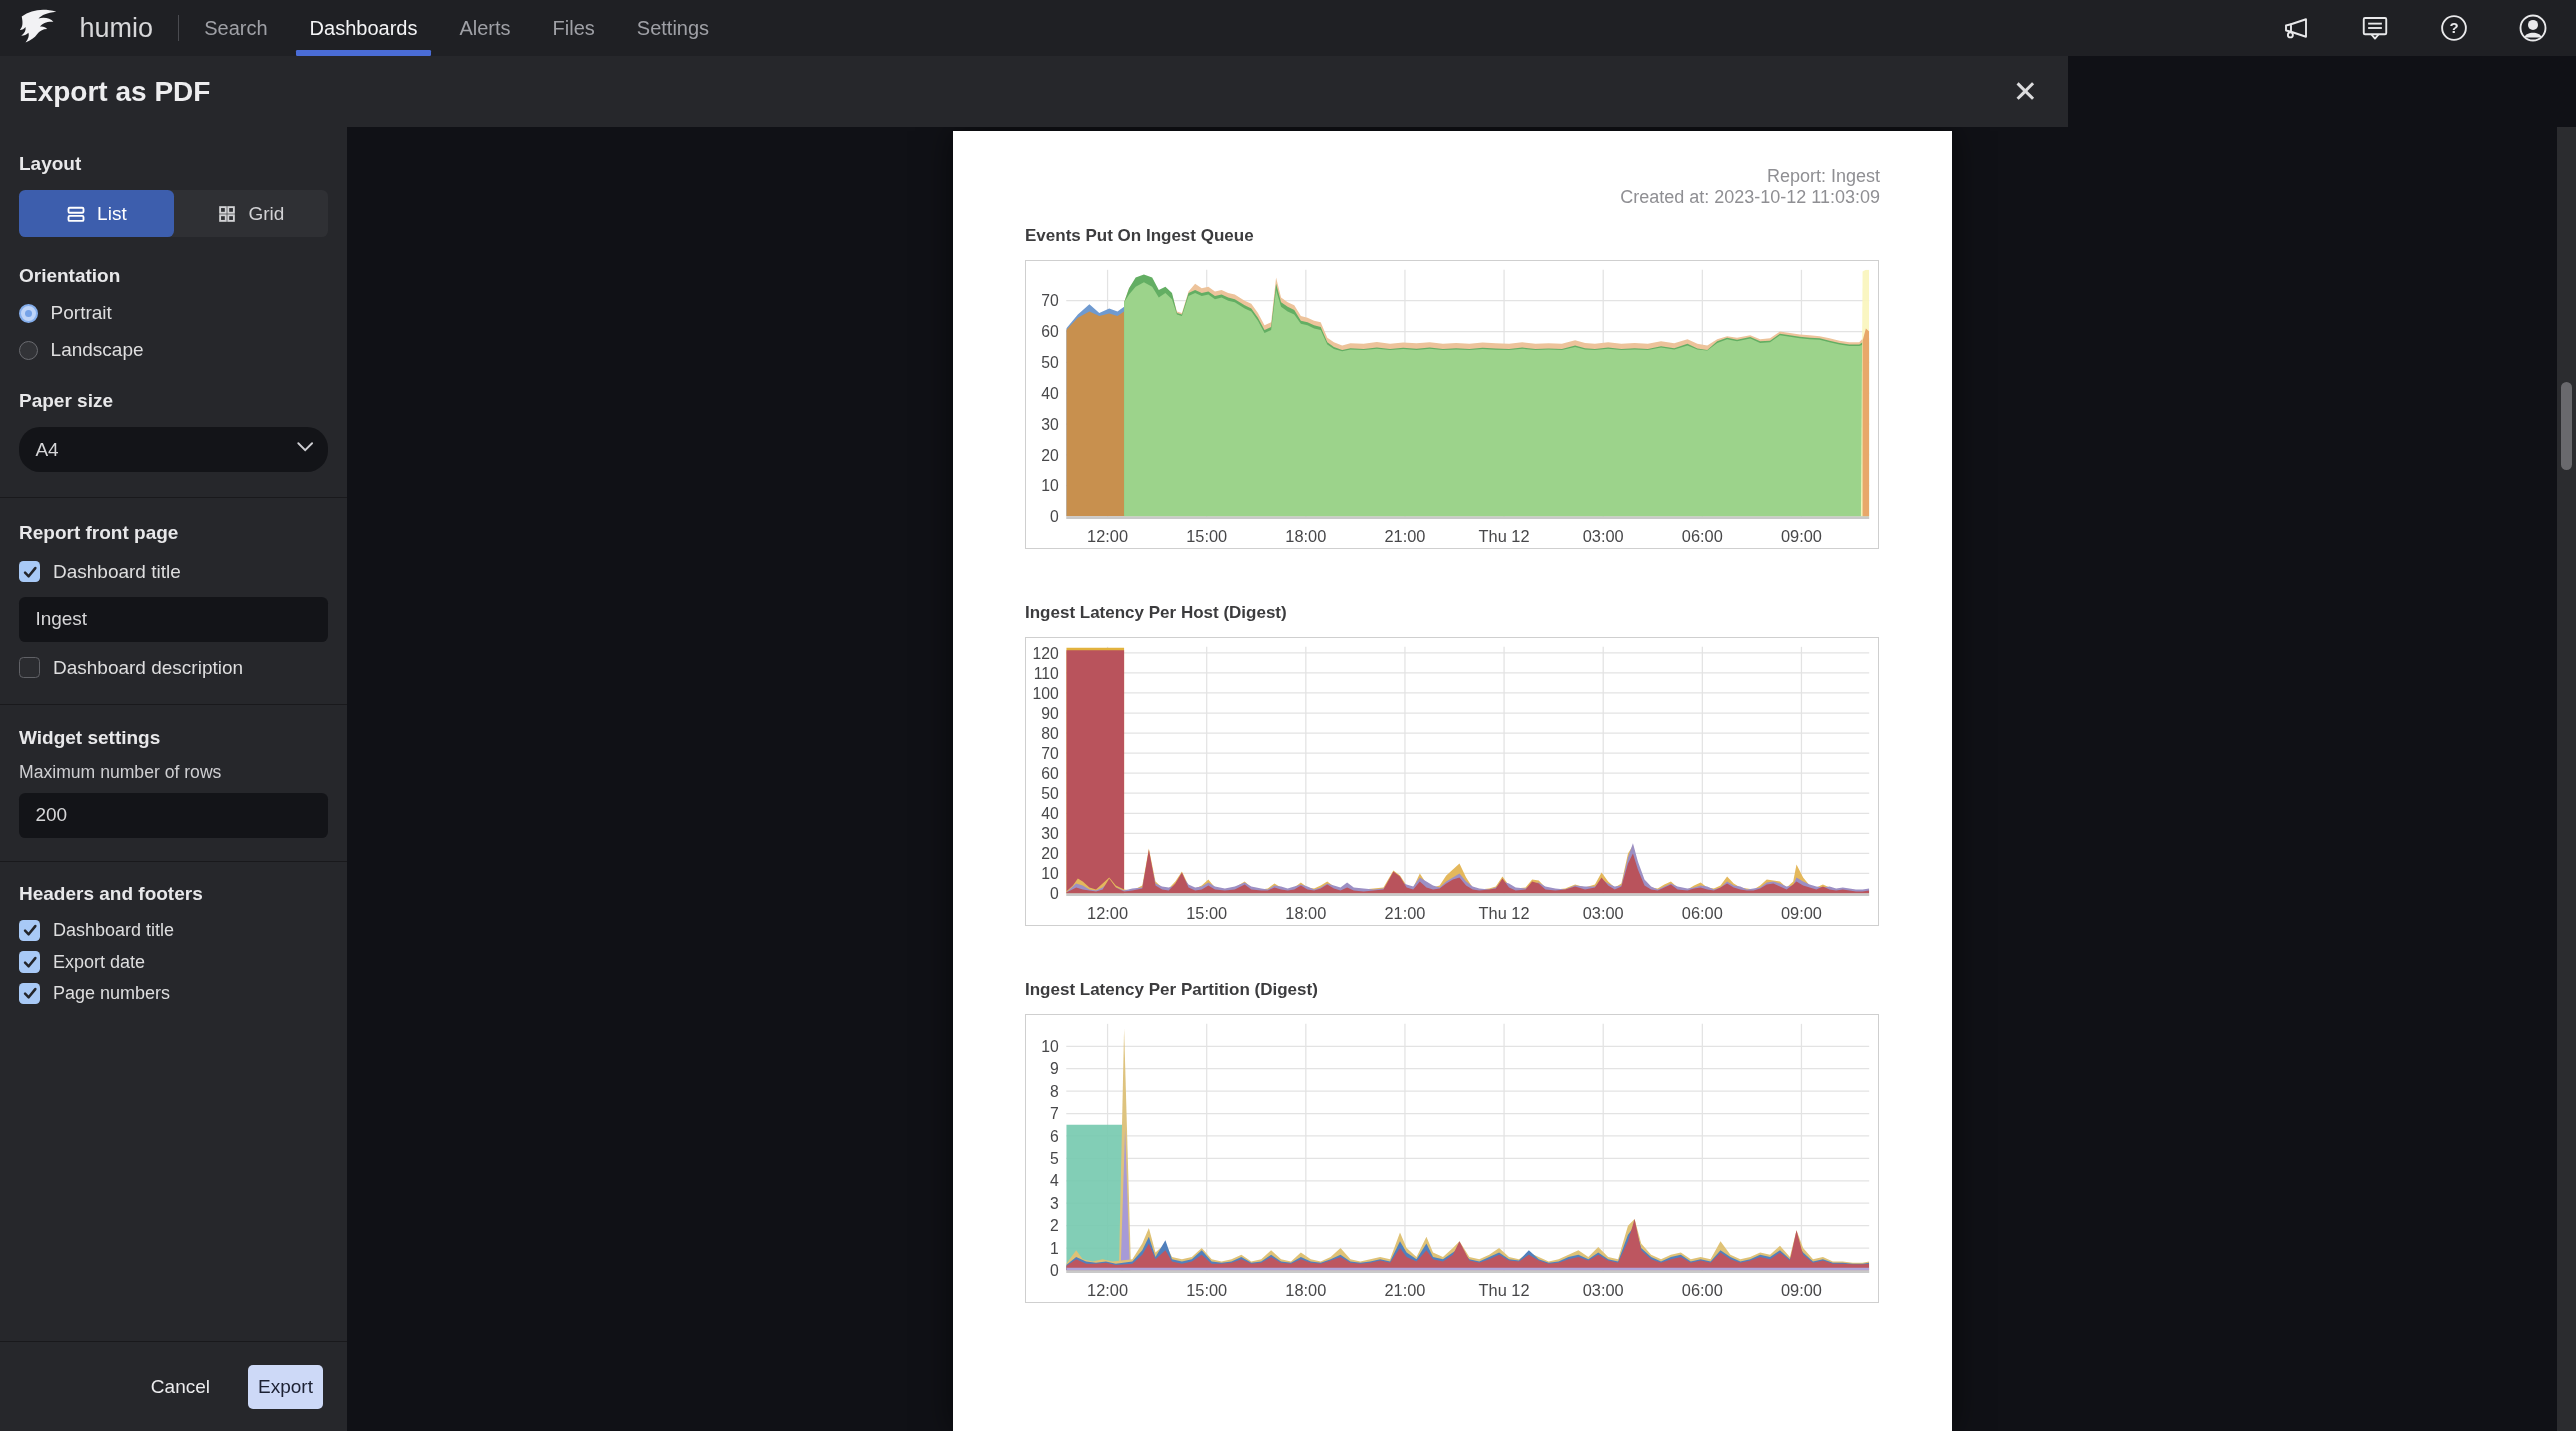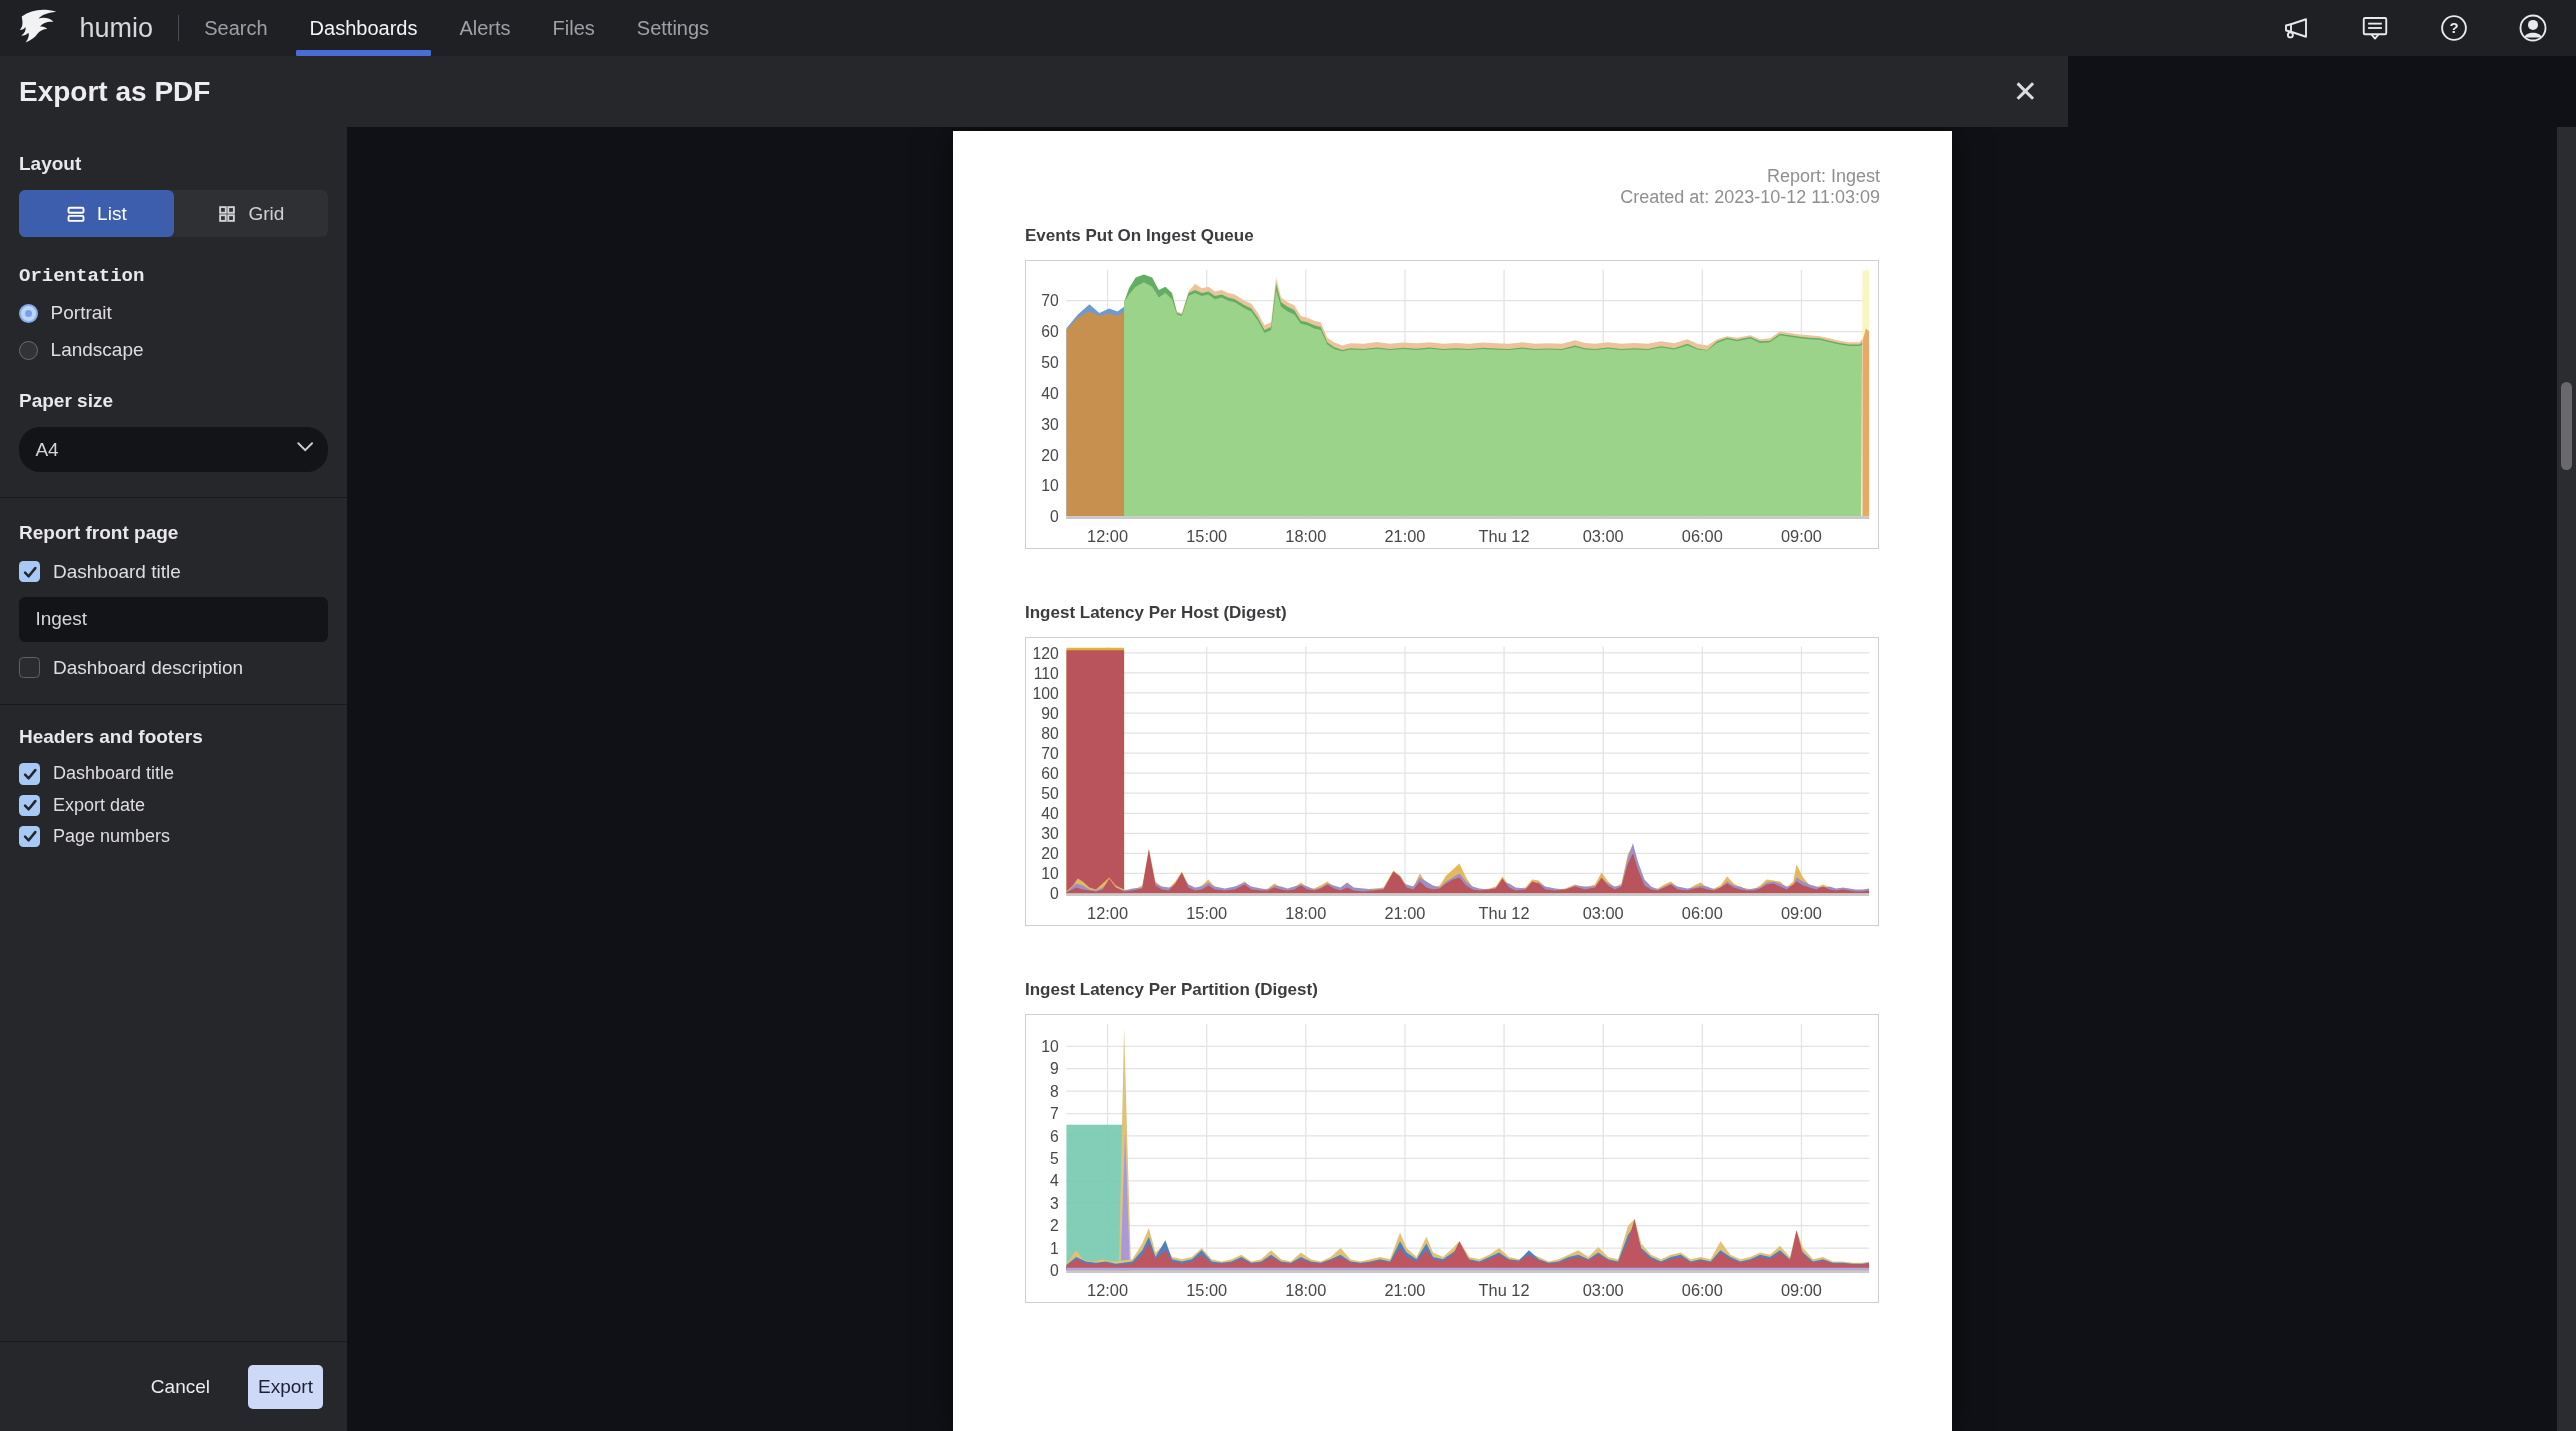--- a/index.html
+++ b/index.html
@@ -142,21 +142,21 @@
         <svg class="seg-icon" viewBox="0 0 32 32" fill="none" stroke="#d2d2d5" stroke-width="3">
           <rect x="5" y="5" width="9" height="9"></rect>
             <rect x="18" y="5" width="9" height="9"></rect>
             <rect x="5" y="18" width="9" height="9"></rect>
             <rect x="18" y="18" width="9" height="9"></rect>
         </svg>
         <span>Grid</span>
       </div>
     </div>
 
-    <div class="sec-title" style="margin-top:28px;font-family:Liberation Mono, monospace;">Orientation</div>
+    <div class="sec-title" style="margin-top:28px;">Orientation</div>
     <div class="choice-row">
       <span class="radio sel"></span>
       <span class="lbl">Portrait</span>
     </div>
     <div class="choice-row">
       <span class="radio"></span>
       <span class="lbl">Landscape</span>
     </div>
 
     <div class="sec-title" style="margin-top:29px;">Paper size</div>
@@ -180,20 +180,25 @@
     </div>
     <input class="input" style="margin-top: 14px;" value="Ingest">
     <div class="choice-row" style="margin-top:15px;">
       <span class="cb">
         
       </span>
       <span class="lbl">Dashboard description</span>
     </div>
   </div>
 
+  <div class="sec" style="padding-top:22.6px;padding-bottom:22.6px;">
+    <div class="sec-title">Widget settings</div>
+    <div class="field-label" style="margin-top:12.6px;">Maximum number of rows</div>
+    <input class="input" style="margin-top: 10px;" value="200">
+  </div>
 
   <div class="sec" style="padding-top:21.4px;padding-bottom:21.4px;border-bottom:none;">
     <div class="sec-title">Headers and footers</div>
     <div class="choice-row" style="margin-top:15px;">
       <span class="cb checked">
         <svg width="16.4" height="16.4" viewBox="0 0 32 32" fill="none" stroke="#23252b" stroke-width="5" stroke-linecap="round" stroke-linejoin="round">
             <polyline points="6,17 13,24 26,8"></polyline>
           </svg>
       </span>
       <span class="lbl" style="font-size:18px;">Dashboard title</span>

